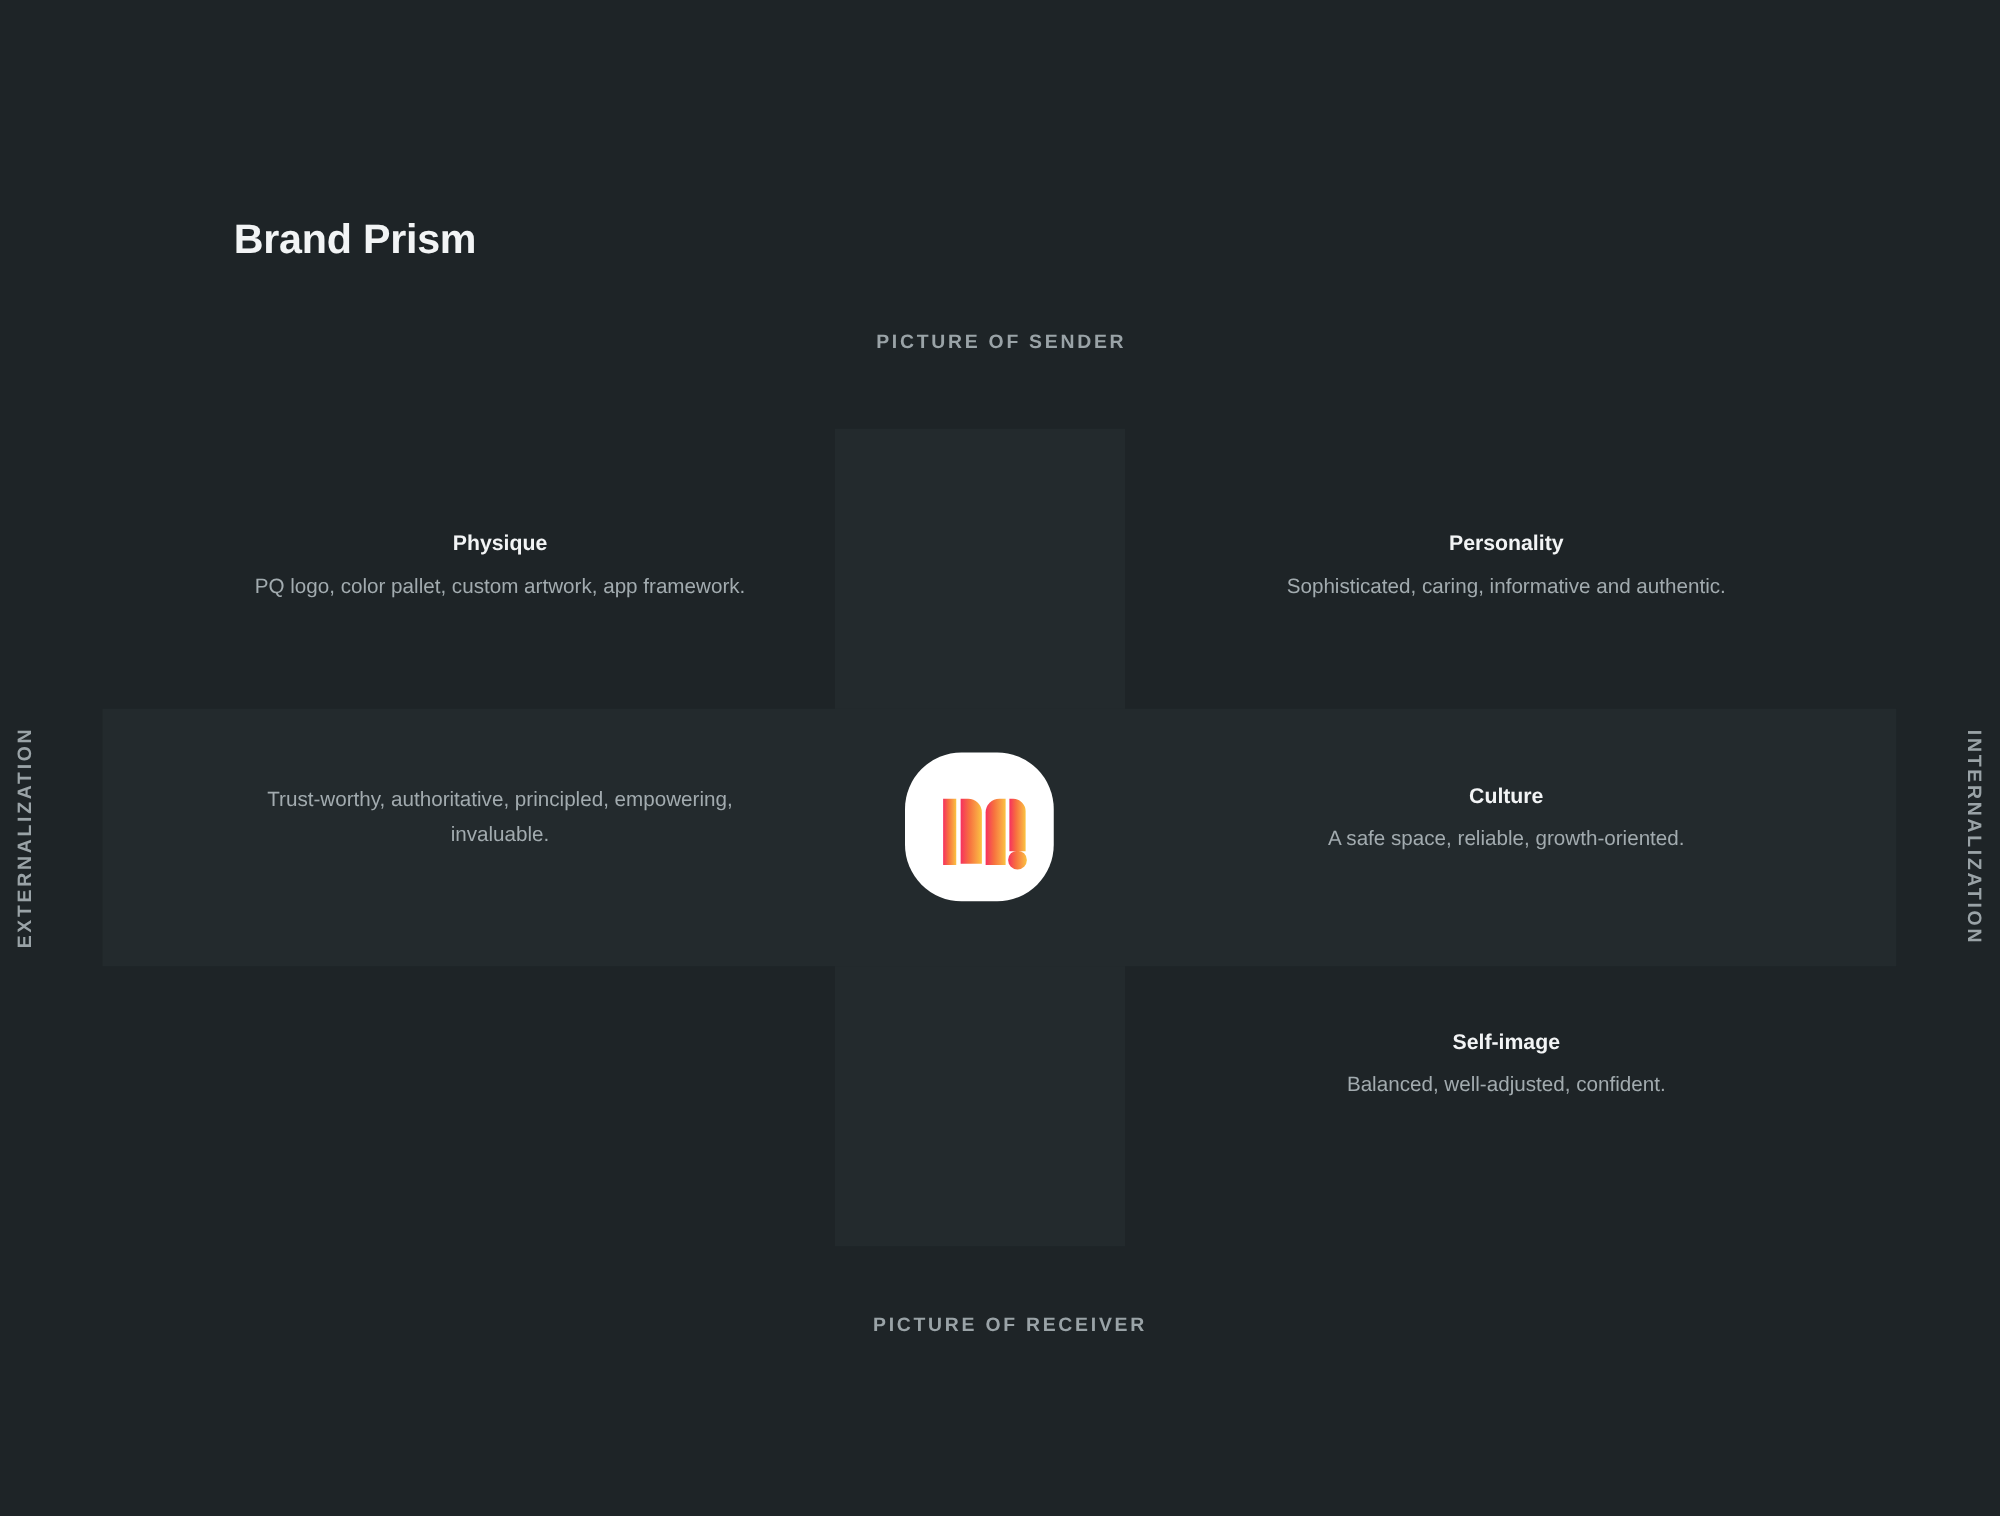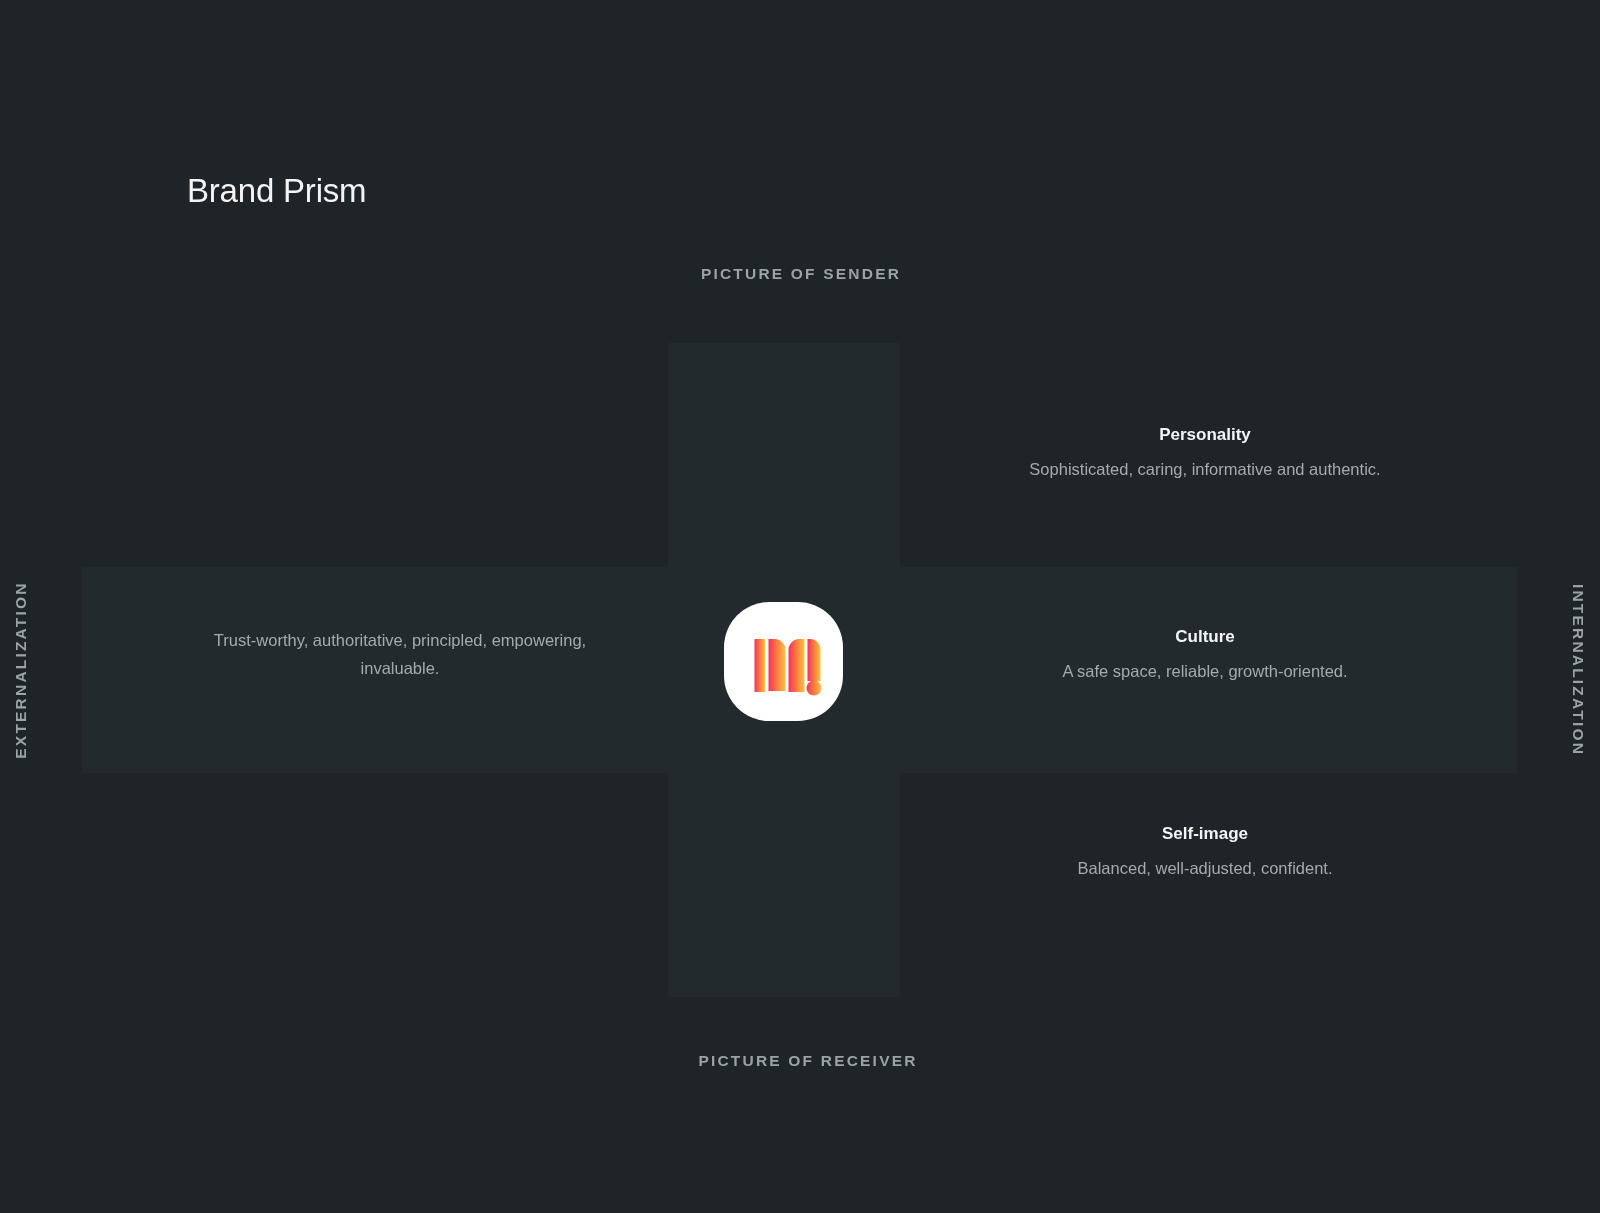--- a/index.html
+++ b/index.html
@@ -37,21 +37,21 @@
     height: 206px;
     background: #232a2d;
   }
 
   
   .page-title {
     position: absolute;
     left: 187px;
     top: 149px;
     font-size: 33px;
-    font-weight: normal;
+    font-weight: bold;
     color: #f2f4f5;
     letter-spacing: -0.2px;
     line-height: 1.2;
   }
 
   
   .cap {
     position: absolute;
     font-size: 15.5px;
     font-weight: bold;
@@ -149,20 +149,24 @@
 
   <div class="cap cap-top">
     <span>PICTURE OF SENDER</span>
   </div>
   <div class="cap cap-bottom">
     <span>PICTURE OF RECEIVER</span>
   </div>
   <div class="cap cap-left">EXTERNALIZATION</div>
   <div class="cap cap-right">INTERNALIZATION</div>
 
+  <div class="facet facet-left row-1">
+    <div class="facet-title">Physique</div>
+    <div class="facet-desc">PQ logo, color pallet, custom artwork, app framework.</div>
+  </div>
 
   <div class="facet facet-right row-1">
     <div class="facet-title">Personality</div>
     <div class="facet-desc">Sophisticated, caring, informative and authentic.</div>
   </div>
 
   <div class="facet facet-left row-2">
     <div class="facet-desc">Trust-worthy, authoritative, principled, empowering, invaluable.</div>
   </div>
 

